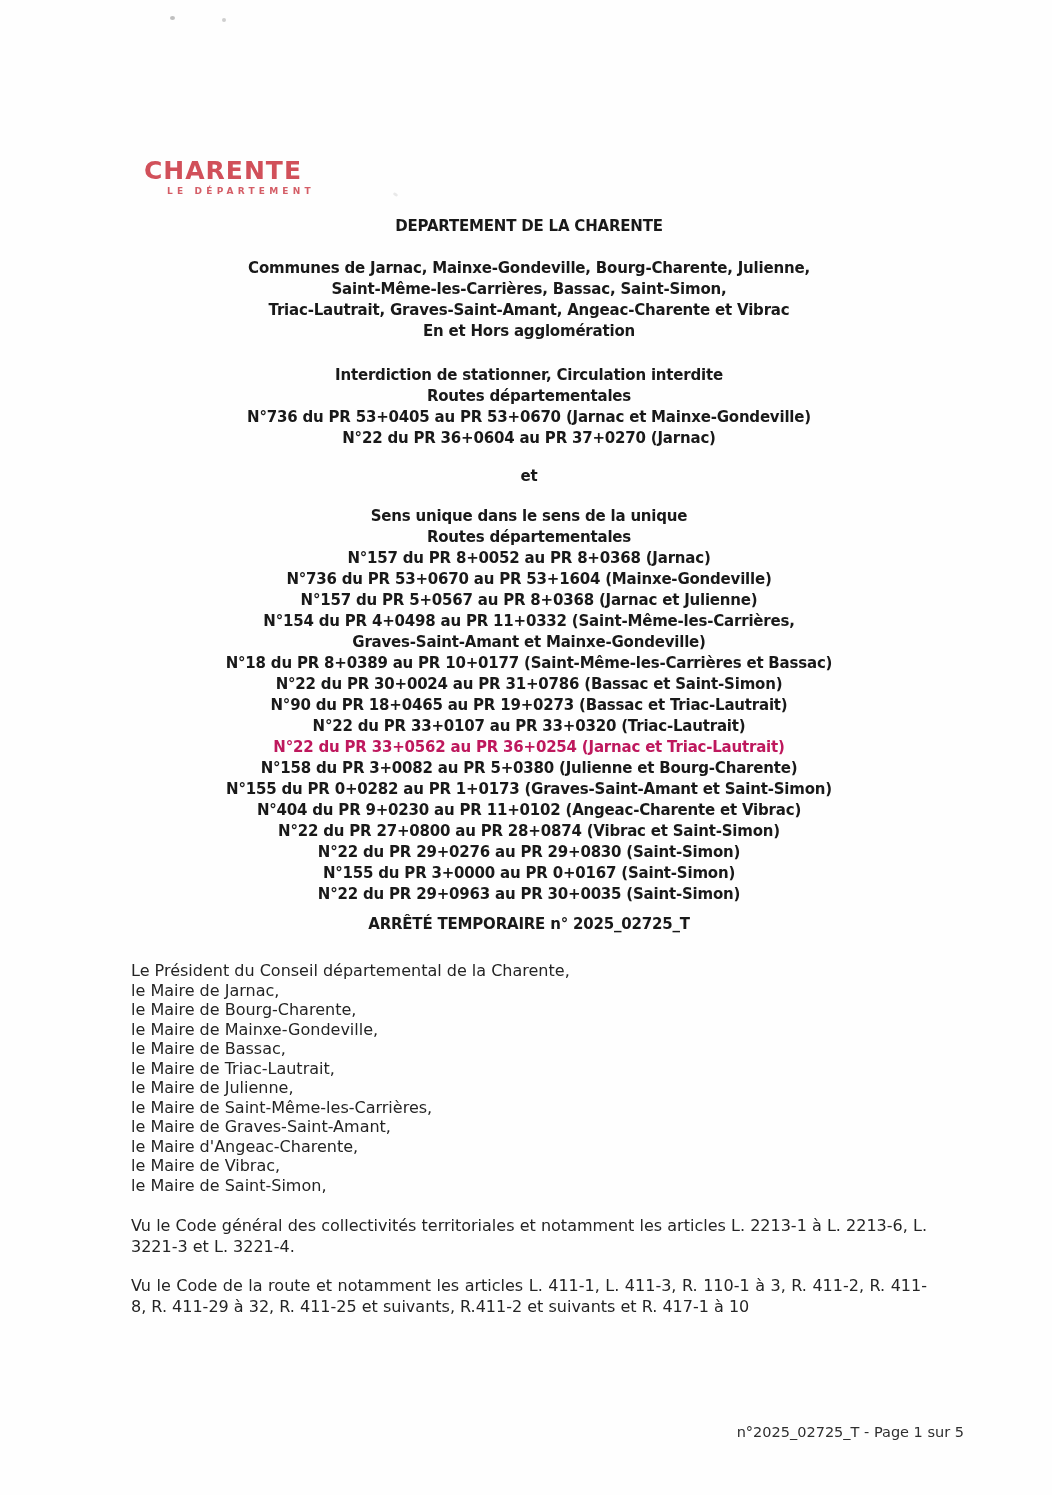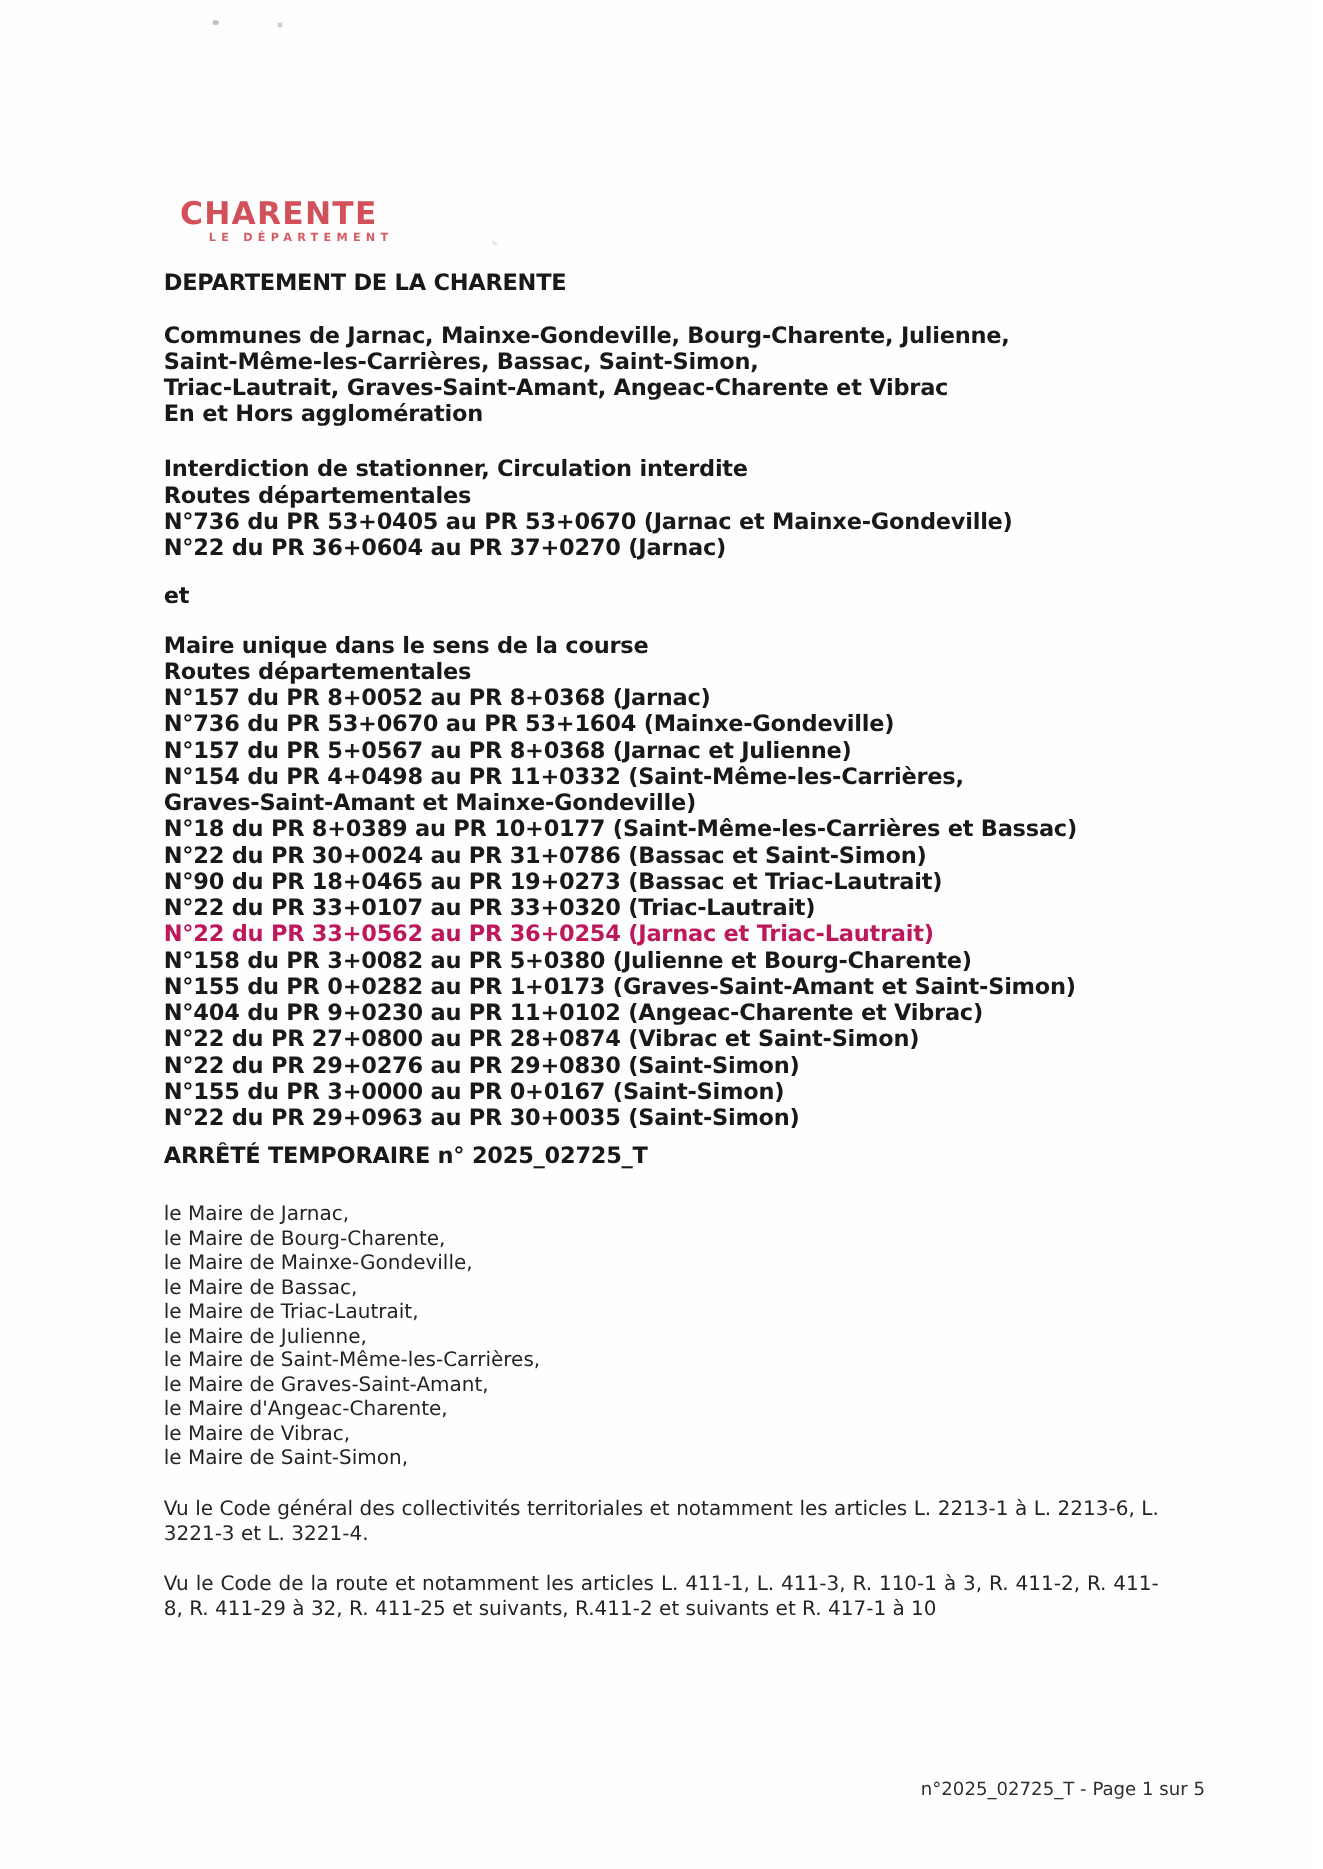--- a/index.html
+++ b/index.html
@@ -50,22 +50,23 @@
   }
 
   
   .content {
     position: absolute;
     left: 131px;
     top: 0;
     width: 796px;
   }
   .center-block {
+    text-align: center;
     font-weight: bold;
-    font-size: 18px;
+    font-size: 15px;
     line-height: 21px;
     color: #191919;
     letter-spacing: -0.2px;
   }
   .doc-title   { margin-top: 216px; }
   .communes    { margin-top: 21px; }
   .interdiction{ margin-top: 23px; }
   .connector   { margin-top: 17px; }
   .sens        { margin-top: 19px; }
   .arrete      { margin-top: 9px; }
@@ -124,21 +125,21 @@
     <div class="center-block interdiction">
       <div class="line">Interdiction de stationner, Circulation interdite</div>
       <div class="line">Routes départementales</div>
       <div class="line">N°736 du PR 53+0405 au PR 53+0670 (Jarnac et Mainxe-Gondeville)</div>
       <div class="line">N°22 du PR 36+0604 au PR 37+0270 (Jarnac)</div>
     </div>
 
     <div class="center-block connector">et</div>
 
     <div class="center-block sens">
-      <div class="line">Maire unique dans le sens de la course</div>
+      <div class="line">Sens unique dans le sens de la unique</div>
       <div class="line">Routes départementales</div>
       <div class="line">N°157 du PR 8+0052 au PR 8+0368 (Jarnac)</div>
       <div class="line">N°736 du PR 53+0670 au PR 53+1604 (Mainxe-Gondeville)</div>
       <div class="line">N°157 du PR 5+0567 au PR 8+0368 (Jarnac et Julienne)</div>
       <div class="line">N°154 du PR 4+0498 au PR 11+0332 (Saint-Même-les-Carrières,</div>
       <div class="line">Graves-Saint-Amant et Mainxe-Gondeville)</div>
       <div class="line">N°18 du PR 8+0389 au PR 10+0177 (Saint-Même-les-Carrières et Bassac)</div>
       <div class="line">N°22 du PR 30+0024 au PR 31+0786 (Bassac et Saint-Simon)</div>
       <div class="line">N°90 du PR 18+0465 au PR 19+0273 (Bassac et Triac-Lautrait)</div>
       <div class="line">N°22 du PR 33+0107 au PR 33+0320 (Triac-Lautrait)</div>
@@ -148,20 +149,21 @@
       <div class="line">N°404 du PR 9+0230 au PR 11+0102 (Angeac-Charente et Vibrac)</div>
       <div class="line">N°22 du PR 27+0800 au PR 28+0874 (Vibrac et Saint-Simon)</div>
       <div class="line">N°22 du PR 29+0276 au PR 29+0830 (Saint-Simon)</div>
       <div class="line">N°155 du PR 3+0000 au PR 0+0167 (Saint-Simon)</div>
       <div class="line">N°22 du PR 29+0963 au PR 30+0035 (Saint-Simon)</div>
     </div>
 
     <div class="center-block arrete">ARRÊTÉ TEMPORAIRE n° 2025_02725_T</div>
 
     <div class="recipients">
+      <div class="line">Le Président du Conseil départemental de la Charente,</div>
       <div class="line">le Maire de Jarnac,</div>
       <div class="line">le Maire de Bourg-Charente,</div>
       <div class="line">le Maire de Mainxe-Gondeville,</div>
       <div class="line">le Maire de Bassac,</div>
       <div class="line">le Maire de Triac-Lautrait,</div>
       <div class="line">le Maire de Julienne,</div>
       <div class="line">le Maire de Saint-Même-les-Carrières,</div>
       <div class="line">le Maire de Graves-Saint-Amant,</div>
       <div class="line">le Maire d'Angeac-Charente,</div>
       <div class="line">le Maire de Vibrac,</div>

